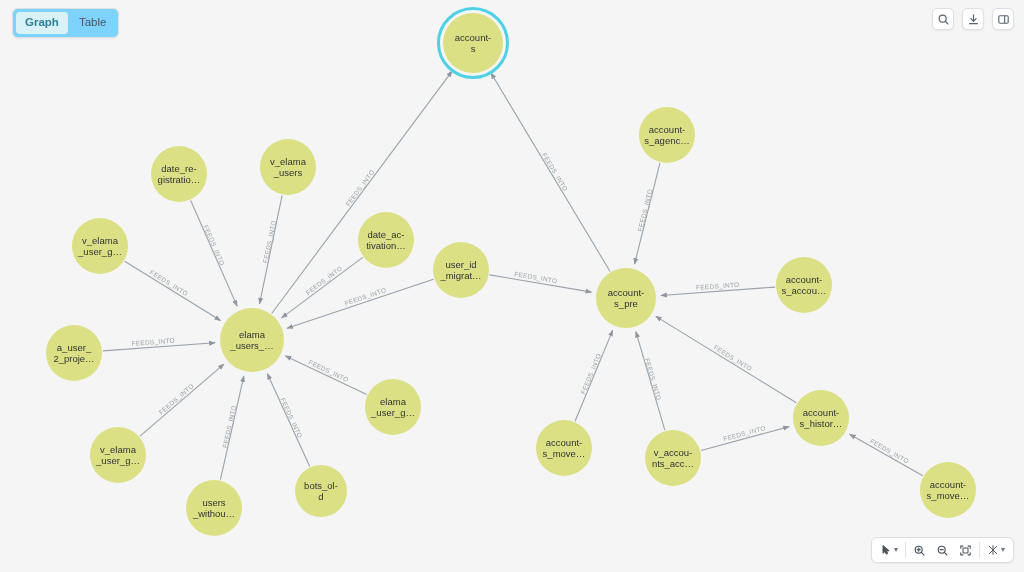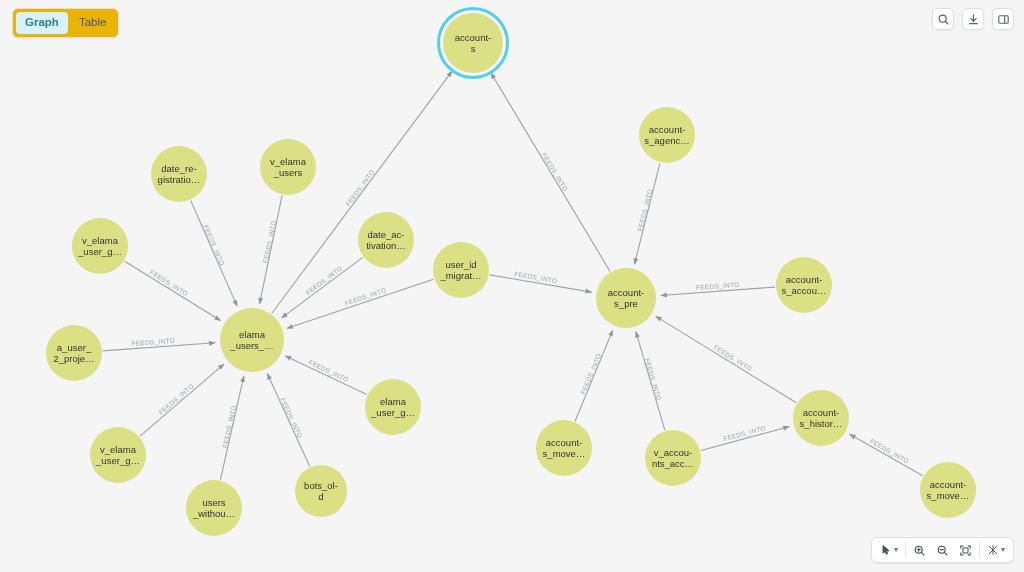--- a/index.html
+++ b/index.html
@@ -16,21 +16,21 @@
     height: 572px;
     background: #f4f5f4;
     overflow: hidden;
   }
 
   
   .view-switch {
     position: absolute;
     left: 12px; top: 8px;
     display: flex;
-    background: #eab308;
+    background: #7dd3fc;
     border: 1px solid #dcdfe3;
     border-radius: 6px;
     padding: 3px;
     gap: 2px;
     box-shadow: 0 1px 2px rgba(16,24,40,0.05);
     z-index: 20;
   }
   .view-switch .seg {
     font-size: 11.5px;
     line-height: 1;

